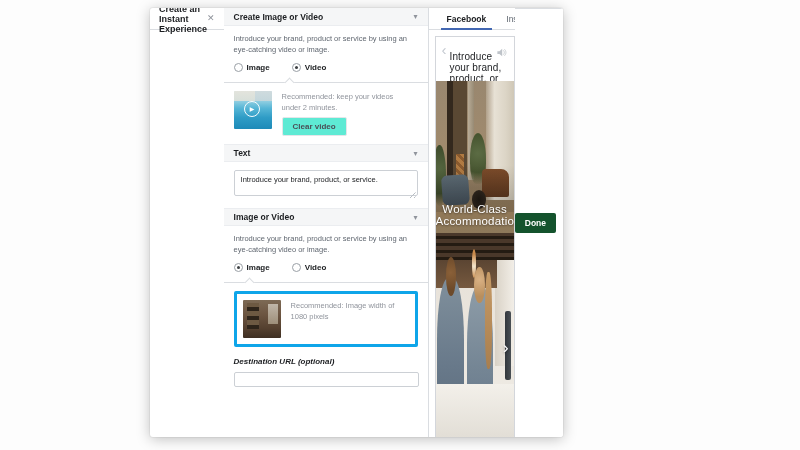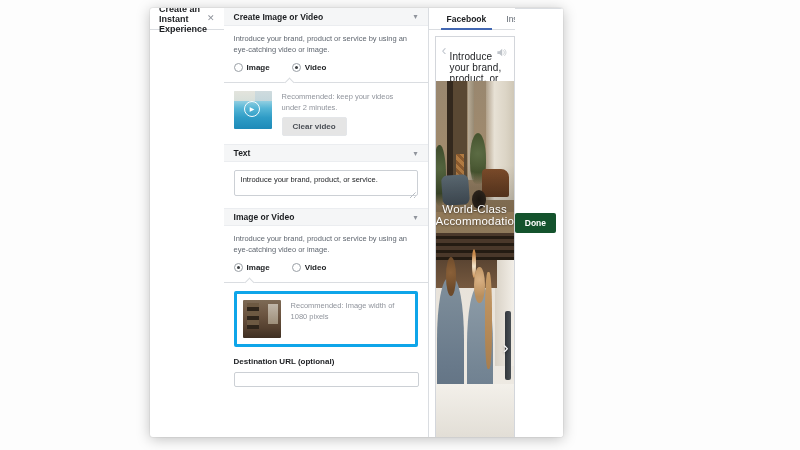--- a/index.html
+++ b/index.html
@@ -32,30 +32,30 @@
   .radio { display:flex; align-items:center; gap:4px; cursor:pointer; }
   .radio-dot { width:9px; height:9px; border:1px solid #9aa0a6; border-radius:50%; background:#fff; position:relative; }
   .radio.sel .radio-dot::after { content:""; position:absolute; left:2px; top:2px; width:3px; height:3px; background:#3c4043; border-radius:50%; }
   .radio-label { font-size:8px; font-weight:bold; color:#1c1e21; }
   .divider { position:relative; border-top:1px solid #dadde1; margin-top:8px; }
   .caret { position:absolute; top:-4px; width:7px; height:7px; background:#fff; border-left:1px solid #dadde1; border-top:1px solid #dadde1; transform:rotate(45deg); }
   .media-row { display:flex; margin:8px 10px; }
   .thumb { width:38px; height:38px; flex:0 0 38px; position:relative; overflow:hidden; border-radius:1px; }
   .media-right { margin-left:10px; }
   .rec-text { font-size:7.5px; color:#90949c; line-height:1.5; max-width:132px; }
-  .gray-btn { display:inline-block; margin-top:4px; background:#e5e5e5; border:1px solid #e4e6e9; border-radius:2px;
+  .gray-btn { display:inline-block; margin-top:4px; background:#5eead4; border:1px solid #e4e6e9; border-radius:2px;
               padding:4px 10px; font-size:8px; font-weight:bold; color:#4b4f56; cursor:pointer; font-family:"Liberation Sans", sans-serif; }
   .textarea-wrap { position:relative; margin:8px 10px; }
   .fake-textarea { width:100%; height:26px; border:1px solid #ccd0d5; border-radius:2px; padding:4px 6px;
                    font-size:7.5px; color:#1c1e21; font-family:"Liberation Sans", sans-serif; resize:none; overflow:hidden; }
   .resize-grip { position:absolute; right:2px; bottom:2px; width:7px; height:7px;
                  background:repeating-linear-gradient(135deg, transparent 0 2px, #b9bec4 2px 3px);
                  clip-path:polygon(100% 0, 100% 100%, 0 100%); cursor:nwse-resize; }
   .media-box { margin:8px 10px; border:3px solid #0ea5e9; border-radius:2px; padding:6px; display:flex; }
-  .dest-label { font-size:8px; font-weight:bold; color:#1c1e21; margin:10px 10px 6px 10px; }
+  .dest-label { font-size:8px; font-weight:bold; color:#1c1e21; margin:10px 10px 6px 10px;font-style:italic; }
   .dest-input { display:block; width:185px; margin:0 10px; height:15px; border:1px solid #ccd0d5; border-radius:2px;
                 font-size:7.5px; padding:0 5px; font-family:"Liberation Sans", sans-serif; color:#1c1e21; }
 
   
   .thumb-pool { background:linear-gradient(180deg,#cfe6ee 0%,#9fd4e4 22%,#57b6d6 45%,#2f9cc6 70%,#1e8ab8 100%); }
   .thumb-pool::before { content:""; position:absolute; left:0; top:0; width:100%; height:10px;
                         background:linear-gradient(90deg,#e8e3d8 0 55%, #cfd8da 55% 100%); opacity:.8; }
   .play-ring { position:absolute; left:50%; top:50%; width:16px; height:16px; margin:-9px 0 0 -9px;
                border:1.5px solid rgba(255,255,255,.95); border-radius:50%; display:flex; align-items:center; justify-content:center; }
   .play-ring span { color:#fff; font-size:6px; margin-left:1px; }

